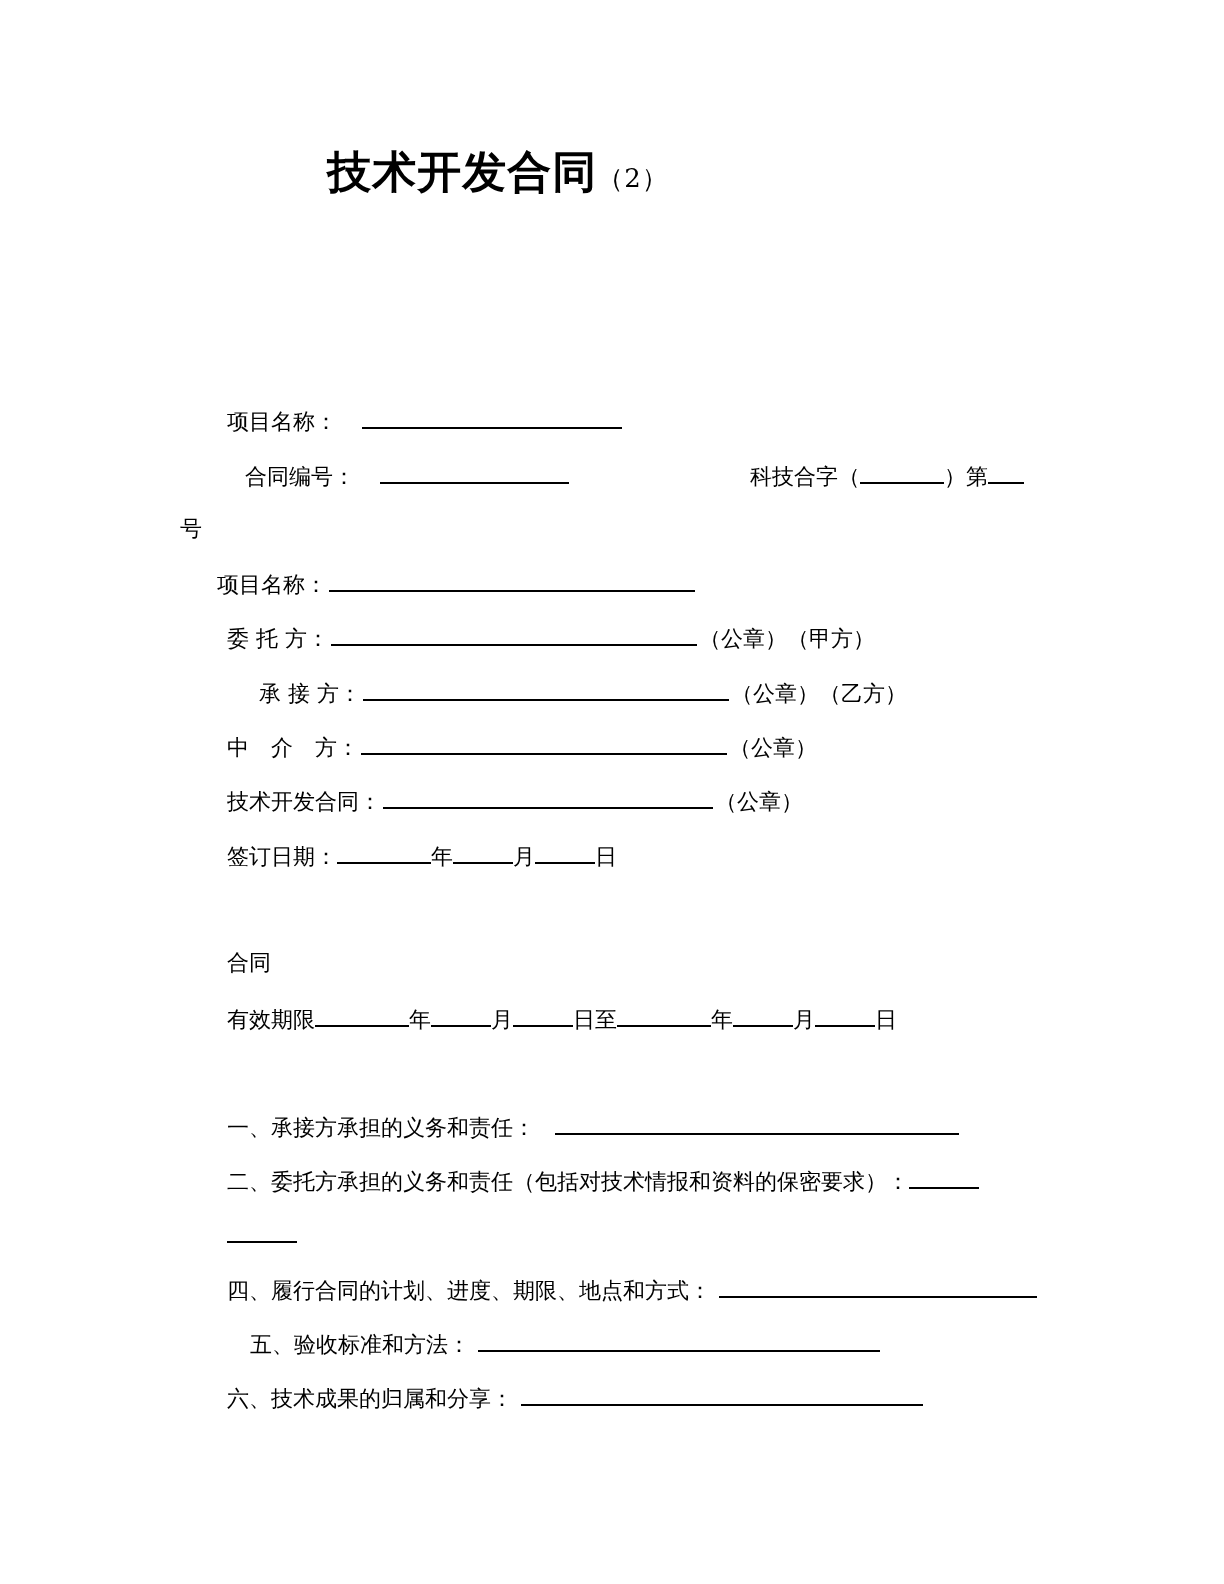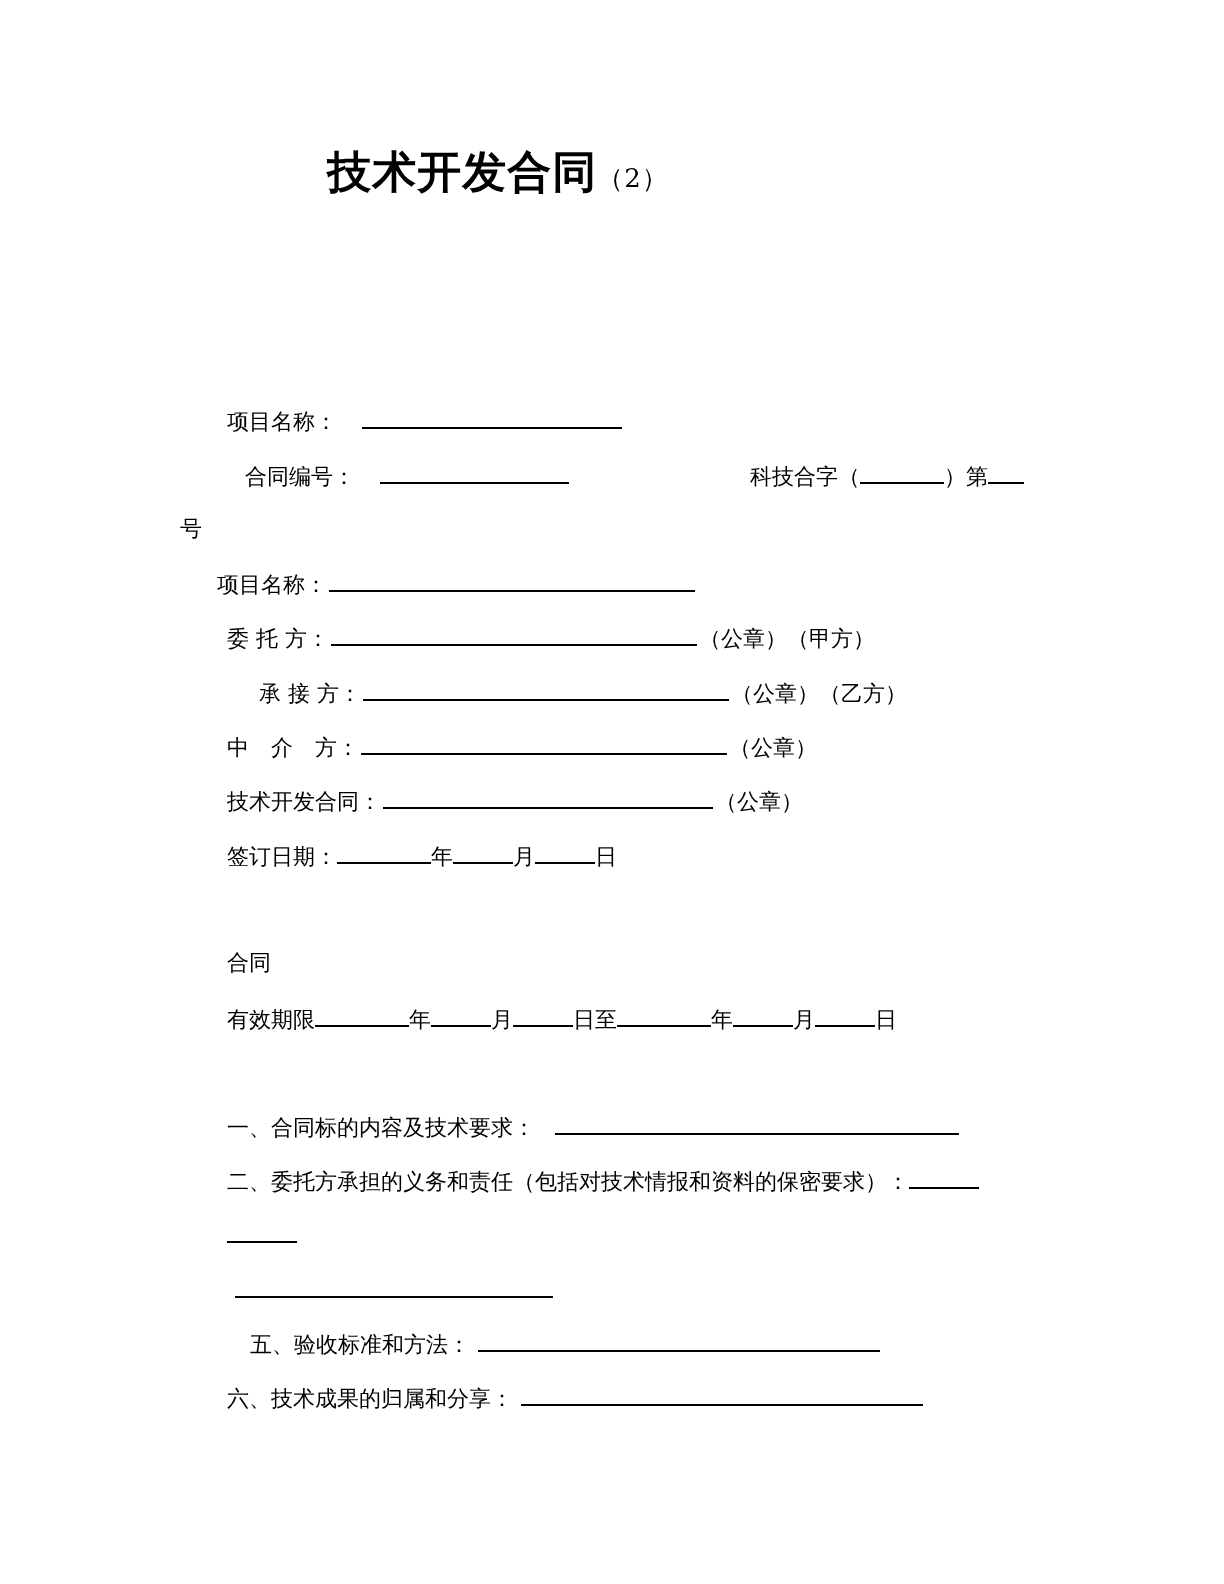--- a/index.html
+++ b/index.html
@@ -64,30 +64,30 @@
 
   <div class="line" style="top:948px;left:227px;">
     <span>合同</span>
   </div>
 
   <div class="line" style="top:1003px;left:227px;">
     <span>有效期限</span><span class="inline-blank" style="width:94px;"></span><span>年</span><span class="inline-blank" style="width:60px;"></span><span>月</span><span class="inline-blank" style="width:60px;"></span><span>日至</span><span class="inline-blank" style="width:94px;"></span><span>年</span><span class="inline-blank" style="width:60px;"></span><span>月</span><span class="inline-blank" style="width:60px;"></span><span>日</span>
   </div>
 
   <div class="line" style="top:1111px;left:227px;">
-    <span>一、合同标的内容及技术要求：</span><span class="blank" style="width:404px;margin-left:20px;"></span>
+    <span>一、承接方承担的义务和责任：</span><span class="blank" style="width:404px;margin-left:20px;"></span>
   </div>
   <div class="line" style="top:1165px;left:227px;">
     <span>二、委托方承担的义务和责任（包括对技术情报和资料的保密要求）：</span><span class="inline-blank" style="width:70px;"></span>
   </div>
   <div class="line" style="top:1219px;left:227px;">
     <span class="inline-blank" style="width:70px;"></span>
   </div>
   <div class="line" style="top:1274px;left:227px;">
-    <span class="blank" style="width:318px;margin-left:8px;"></span>
+    <span>四、履行合同的计划、进度、期限、地点和方式：</span><span class="blank" style="width:318px;margin-left:8px;"></span>
   </div>
   <div class="line" style="top:1328px;left:227px;margin-left:23px;">
     <span>五、验收标准和方法：</span><span class="blank" style="width:402px;margin-left:8px;"></span>
   </div>
   <div class="line" style="top:1382px;left:227px;">
     <span>六、技术成果的归属和分享：</span><span class="blank" style="width:402px;margin-left:8px;"></span>
   </div>
 
 </div>
 

